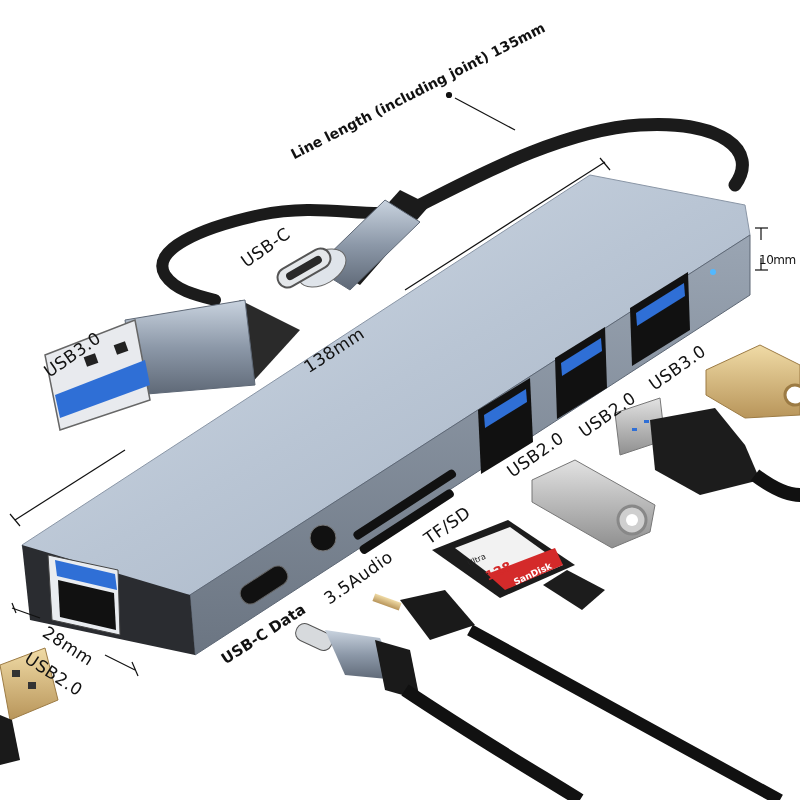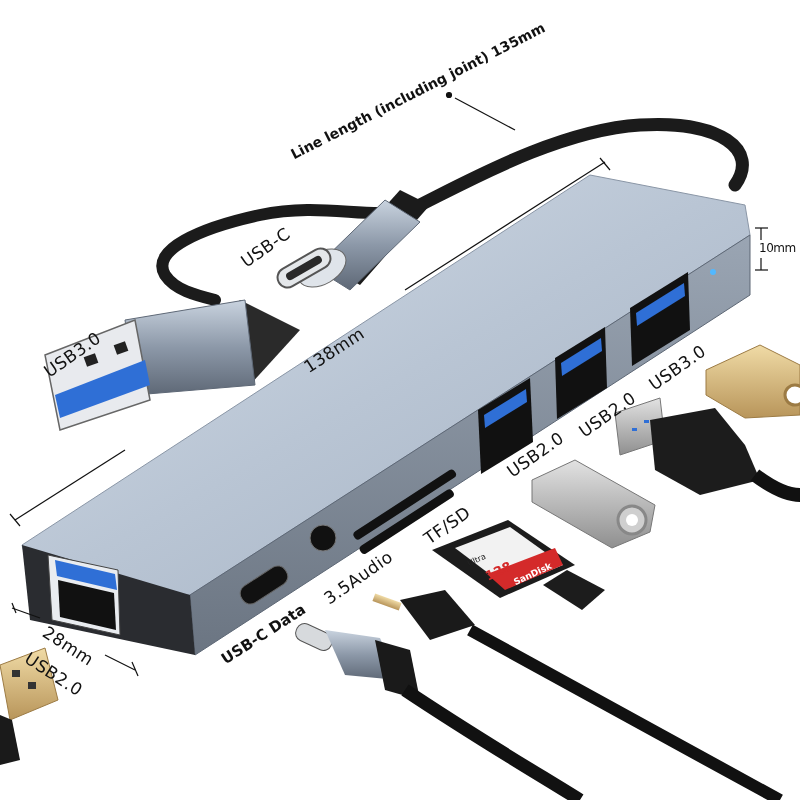--- a/index.html
+++ b/index.html
@@ -1,21 +1,21 @@
 <!DOCTYPE html>
 <html><head>
 <meta charset="utf-8">
 <style>
   html, body { margin:0; padding:0; background:#ffffff; }
   body { width:800px; height:800px; overflow:hidden; position:relative; font-family:"DejaVu Sans", sans-serif; }
   #stage { position:absolute; left:0; top:0; width:800px; height:800px; }
   .lbl { position:absolute; white-space:nowrap; color:#111; transform-origin:0 0; }
   .lbl.thin { font-family:"DejaVu Sans", sans-serif; font-weight:normal; font-size:17px; letter-spacing:0.5px; }
   .lbl.bold { font-family:"DejaVu Sans", sans-serif; font-weight:bold; font-size:15px; }
-  .lbl.small { font-size:12px; }
+  .lbl.small { font-size:12px;margin-top:12px; }
 </style>
 </head>
 <body>
 
 <div id="stage">
 <svg width="800" height="800" viewBox="0 0 800 800" xmlns="http://www.w3.org/2000/svg">
   <defs>
     <linearGradient id="gTop" x1="0" y1="0" x2="1" y2="1">
       <stop offset="0" stop-color="#d4dde8"></stop>
       <stop offset="0.5" stop-color="#b9c5d4"></stop>

